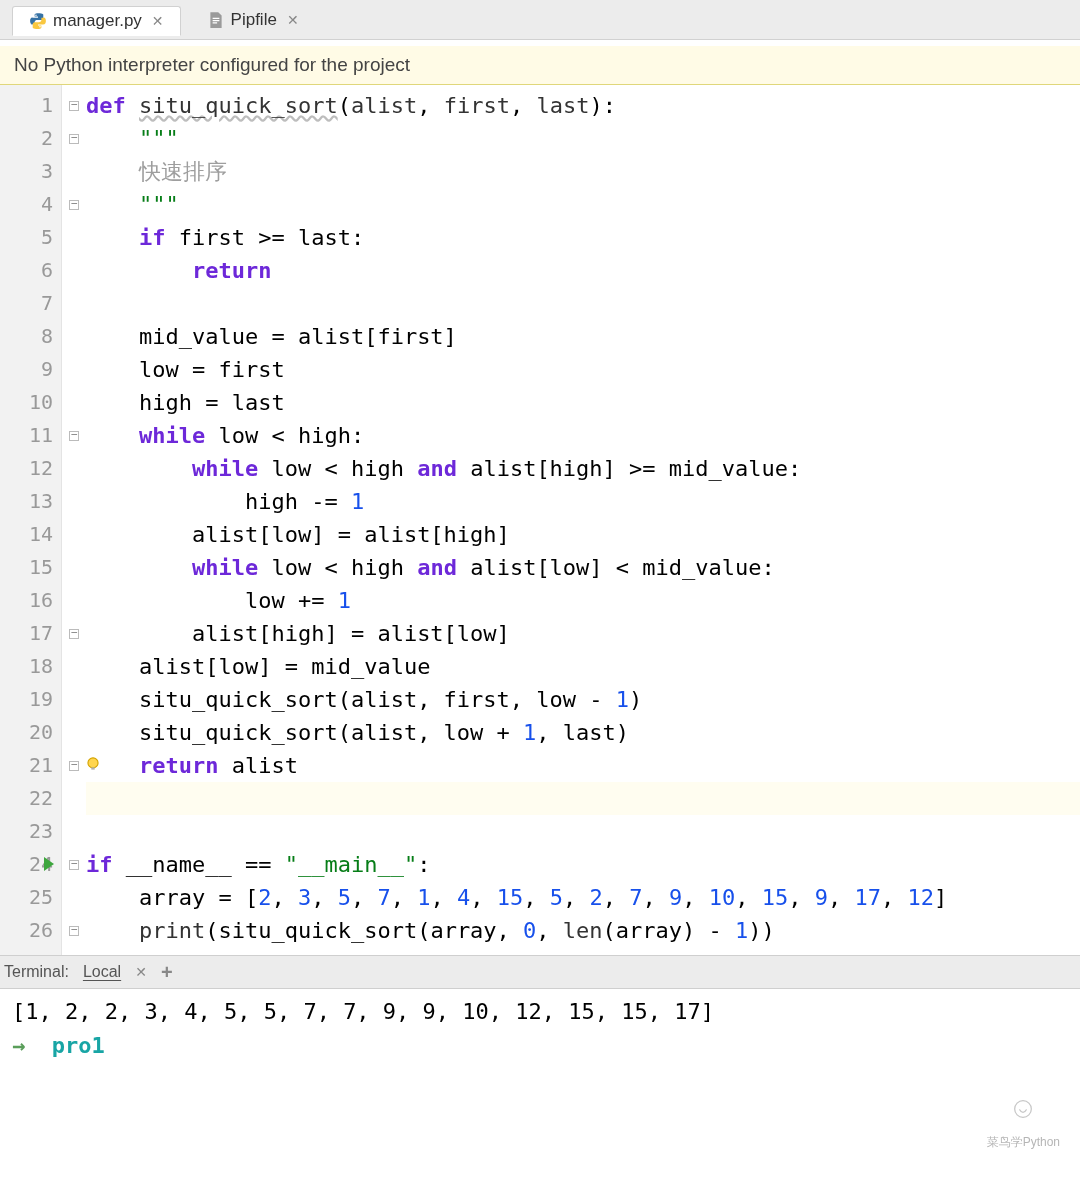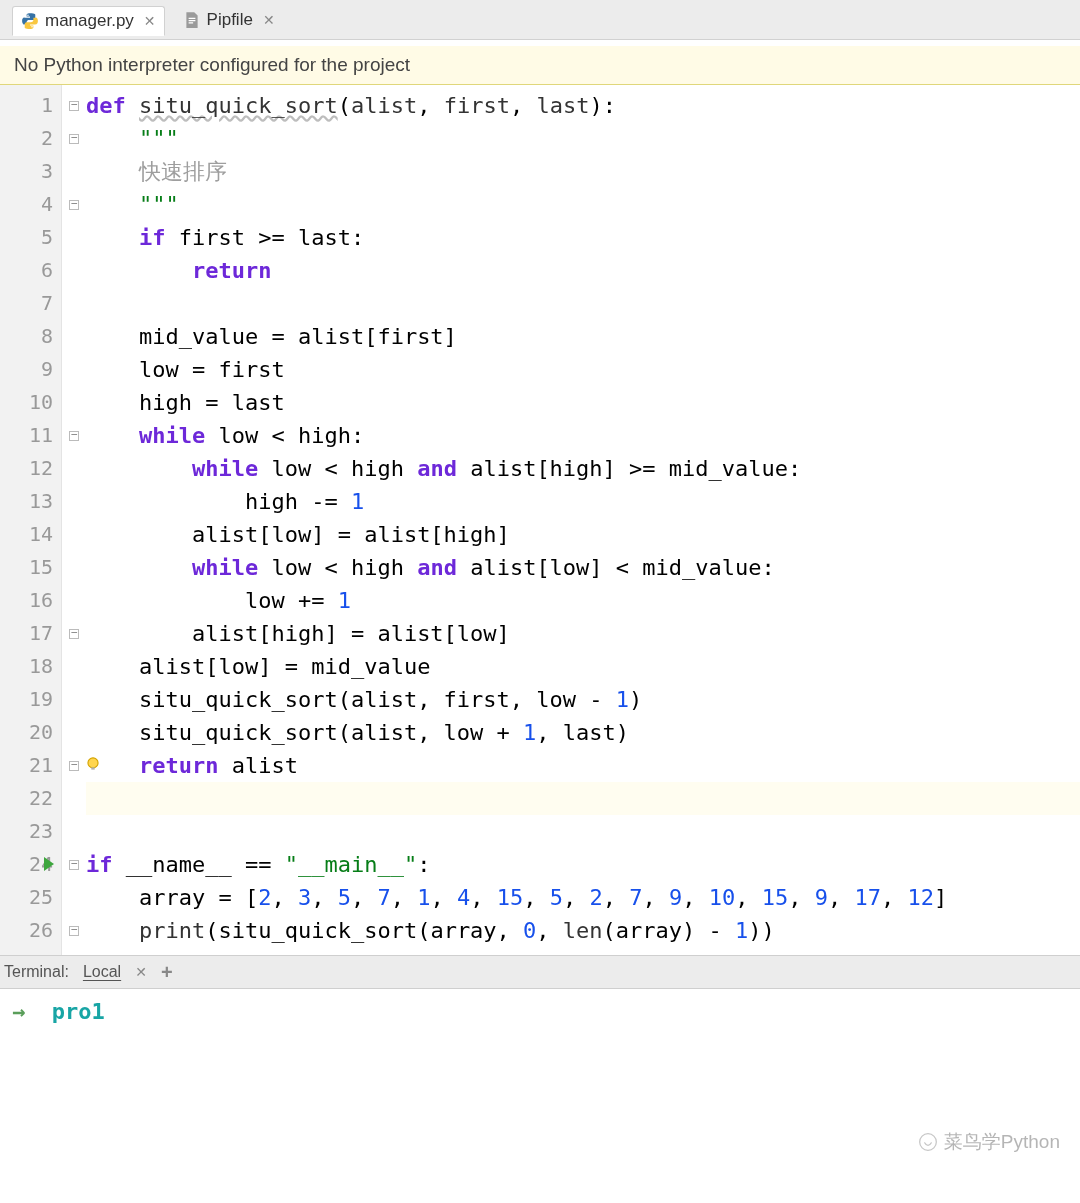--- a/index.html
+++ b/index.html
@@ -17,21 +17,21 @@
     height: 40px;
     background: #ececec;
     border-bottom: 1px solid #d1d1d1;
     padding-left: 12px;
     gap: 10px;
   }
   .tab {
     display: flex;
     align-items: center;
     gap: 6px;
-    padding: 4px 8px;
+    padding: 4px 16px;
     font-family: "Segoe UI", Arial, sans-serif;
     font-size: 17px;
     color: #333;
     cursor: pointer;
   }
   .tab.active {
     background: #fff;
     border: 1px solid #d1d1d1;
     border-bottom-color: #fff;
     border-radius: 3px 3px 0 0;
@@ -170,23 +170,23 @@
   .terminal .boxed {
     border: 3px solid #d02020;
     padding: 0 4px;
     display: inline-block;
   }
   .watermark {
     position: absolute;
     right: 20px;
     bottom: 30px;
     font-family: "Segoe UI", Arial, sans-serif;
-    font-size: 19px;
+    font-size: 12px;
     color: rgba(120,120,120,0.55);
-    display: flex; align-items: center; gap: 6px;
+    display: flex; align-items: center; gap: 6px; flex-direction: column;
   }
   .watermark svg { opacity: 0.55; }
 </style>
 </head>
 <body>
 
 <div class="tab-bar">
   <div class="tab active">
     <span class="py-icon">
       <svg viewBox="0 0 16 16">
@@ -293,20 +293,21 @@
 </div>
 
 <div class="panel-bar">
   <span>Terminal:</span>
   <span class="tabname">Local</span>
   <span class="x">✕</span>
   <span class="plus">+</span>
 </div>
 
 <div class="terminal">
+  <div>[1, 2, 2, 3, 4, 5, 5, 7, 7, 9, 9, 10, 12, 15, 15, 17]</div>
   <div>
     <span class="arrow">→</span>&nbsp;
     <span class="pro">pro1</span>
   </div>
   <div class="watermark">
     <svg width="20" height="20" viewBox="0 0 24 24">
         <circle cx="12" cy="12" r="10" fill="none" stroke="#999" stroke-width="1.5"></circle>
         <path d="M8 13c1 2 3 3 4 3s3-1 4-3" fill="none" stroke="#999" stroke-width="1.5" stroke-linecap="round"></path>
       </svg>
     <span>菜鸟学Python</span>

